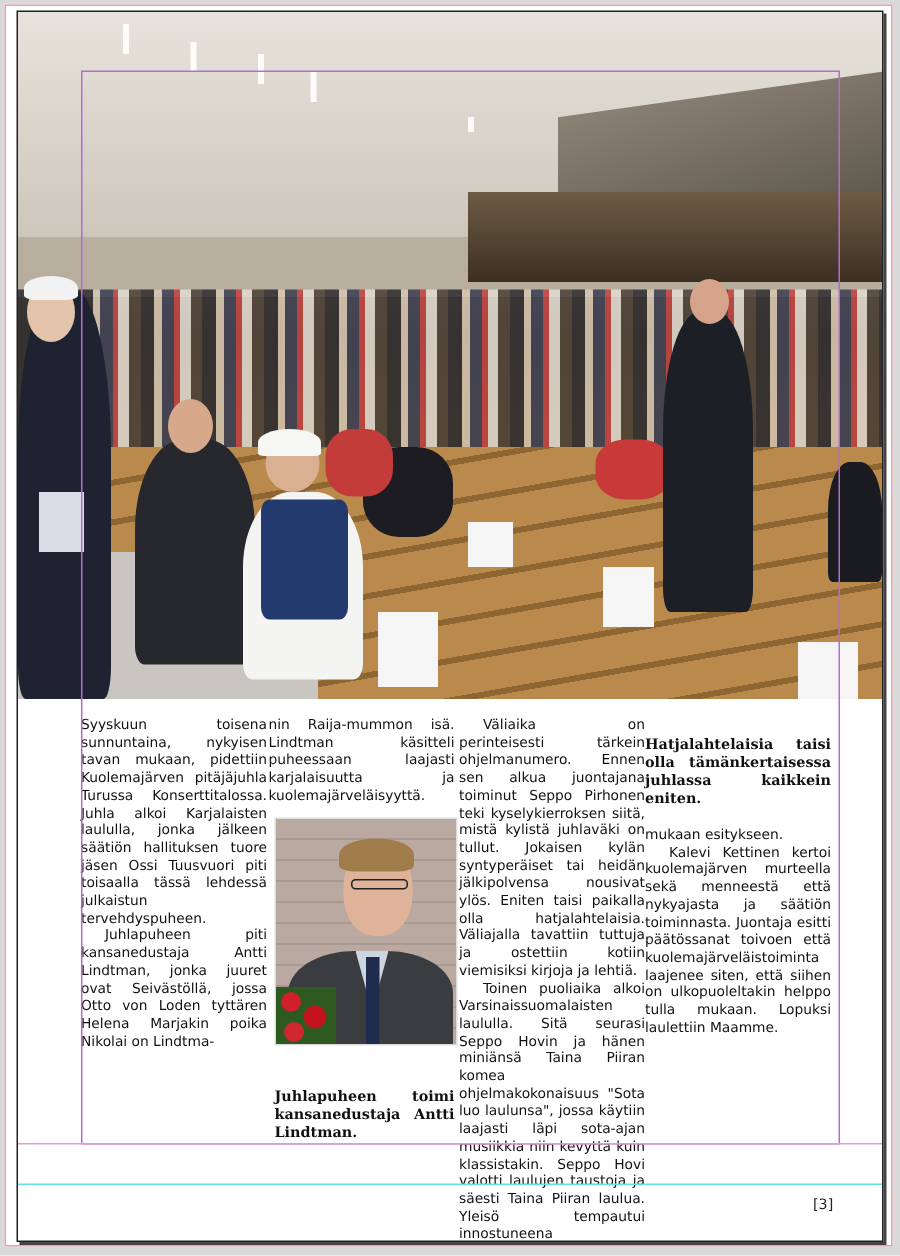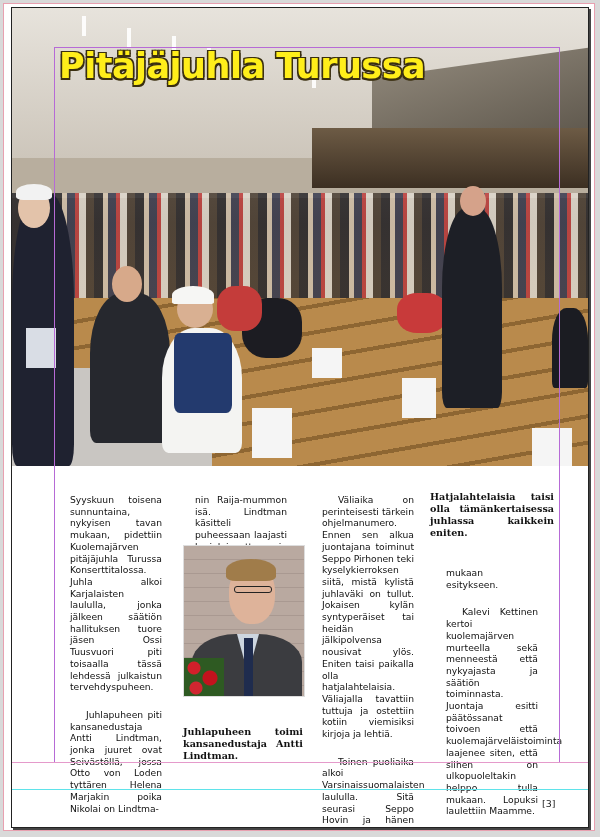--- a/index.html
+++ b/index.html
@@ -37,21 +37,21 @@
   .p6{left:230px;top:290px;width:60px;height:60px;background:#1c1c22;border-radius:40%;}
   .p7{left:205px;top:278px;width:45px;height:45px;background:#c43c3a;border-radius:40%;}
   .p8{left:540px;top:300px;width:36px;height:80px;background:#1b1c22;}
   .paper{position:absolute;background:#f5f5f5;}
   .headline{position:absolute;left:47px;top:38px;font-family:"DejaVu Sans",sans-serif;font-weight:bold;font-size:35px;letter-spacing:-0.5px;color:#ffee1a;
     text-shadow:-1.5px -1.5px 0 #3a2f10,1.5px -1.5px 0 #3a2f10,-1.5px 1.5px 0 #3a2f10,1.5px 1.5px 0 #3a2f10,0 2px 0 #3a2f10;}
   .guide-margin{position:absolute;left:42px;top:39px;width:506px;height:716px;border:1px solid #b66ad6;box-sizing:border-box;pointer-events:none;}
   .guide-cyan{position:absolute;left:0;top:781px;width:576px;height:1px;background:#5fe3ea;}
   .guide-pink{position:absolute;left:0;top:754px;width:576px;height:1px;background:#e59acb;}
   .col{position:absolute;top:470px;font-family:"DejaVu Sans",sans-serif;font-size:9.2px;line-height:11.7px;color:#111;text-align:justify;hyphens:manual;}
-  .col p{margin:16px;text-indent:0;}
+  .col p{margin:0;text-indent:0;}
   .col p.ind{text-indent:16px;}
   .c1{left:42px;width:124px;}
   .c2{left:167px;width:124px;}
   .c3{left:294px;width:124px;}
   .c4{left:418px;width:124px;}
   .pull{font-family:"DejaVu Serif",serif;font-weight:bold;font-size:9.6px;line-height:12px;color:#111;text-align:justify;margin-top:13px;}
   .portrait{position:absolute;left:171px;top:537px;width:120px;height:150px;overflow:hidden;border:1px solid #ddd;
     background:repeating-linear-gradient(180deg,#b9a9a0 0 13px,#a99991 13px 14px);}
   .portrait .suit{position:absolute;left:8px;top:88px;width:110px;height:70px;background:#3b3c40;border-radius:40% 40% 0 0;}
   .portrait .shirt{position:absolute;left:53px;top:88px;width:22px;height:40px;background:#cdd6e0;clip-path:polygon(0 0,100% 0,50% 100%);}
@@ -98,21 +98,20 @@
     <div class="person p5"></div>
     <div class="person p4"></div>
     <div class="person p4h"></div>
     <div class="person p8"></div>
     <div class="paper" style="left:300px;top:340px;width:30px;height:30px;"></div>
     <div class="paper" style="left:390px;top:370px;width:34px;height:40px;"></div>
     <div class="paper" style="left:240px;top:400px;width:40px;height:50px;"></div>
     <div class="paper" style="left:520px;top:420px;width:40px;height:38px;"></div>
   </div>
 
-  <div class="headline">Pitäjäjuhla Turussa</div>
 
   <div class="col c1">
     <p>Syyskuun toisena sunnuntaina, nykyisen tavan mukaan, pidettiin Kuolemajärven pitäjäjuhla Turussa Konserttitalossa. Juhla alkoi Karjalaisten laululla, jonka jälkeen säätiön hallituksen tuore jäsen Ossi Tuusvuori piti toisaalla tässä lehdessä julkaistun tervehdyspuheen.</p>
     <p class="ind">Juhlapuheen piti kansanedustaja Antti Lindtman, jonka juuret ovat Seivästöllä, jossa Otto von Loden tyttären Helena Marjakin poika Nikolai on Lindtma-</p>
   </div>
 
   <div class="col c2">
     <p>nin Raija-mummon isä. Lindtman käsitteli puheessaan laajasti karjalaisuutta ja kuolemajärveläisyyttä.</p>
   </div>
 

